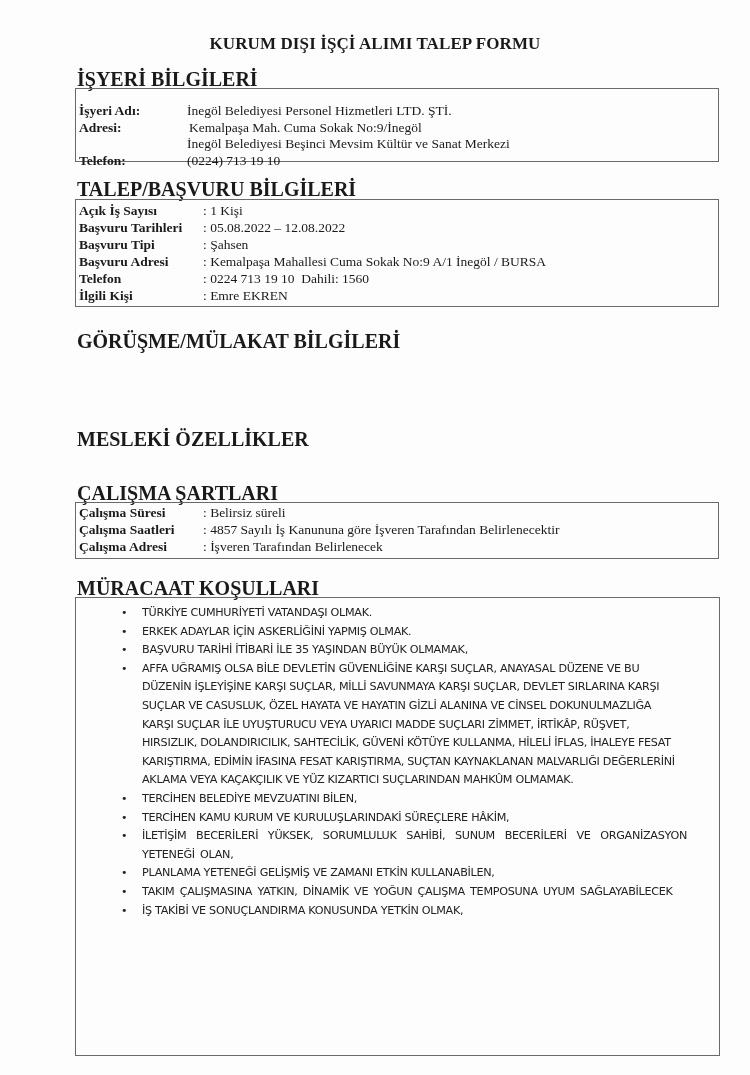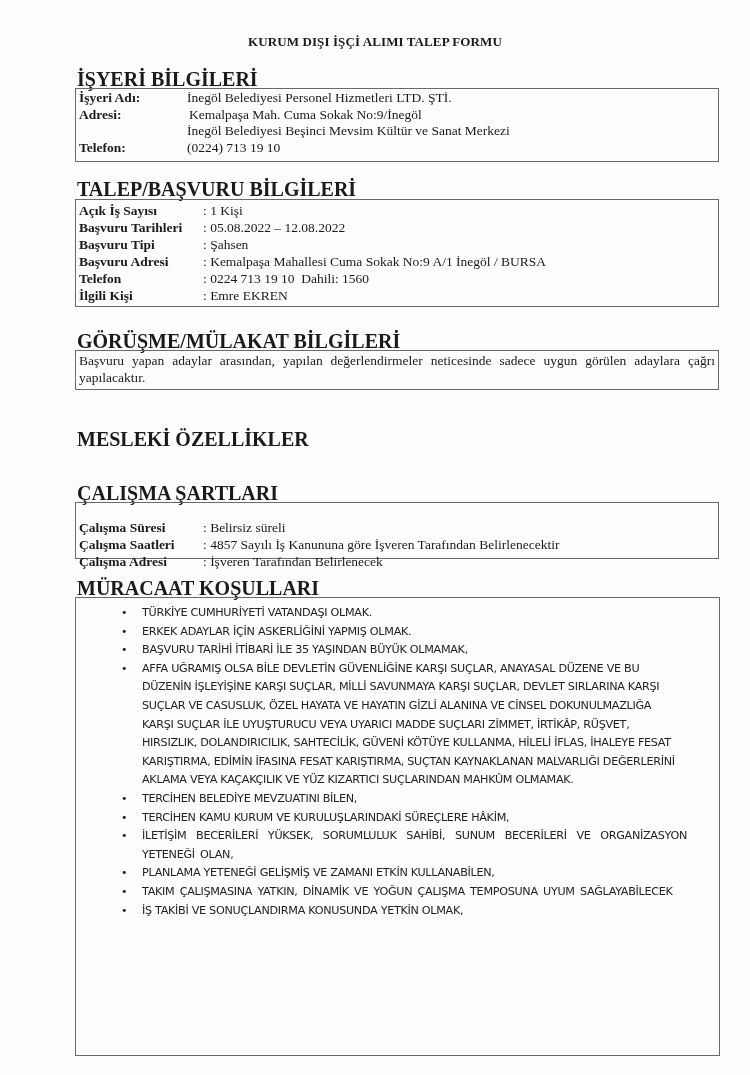--- a/index.html
+++ b/index.html
@@ -1,20 +1,20 @@
 <!DOCTYPE html>
 <html><head>
 <meta charset="utf-8">
 <style>
   html, body { margin: 0; padding: 0; background: #fdfdfd; }
   body { width: 750px; height: 1075px; position: relative; overflow: hidden; color: #1a1a1a; }
   .page { position: absolute; left: 0; top: 0; width: 750px; height: 1075px; }
   .title {
     position: absolute; left: 0; width: 750px; top: 34px; text-align: center;
-    font-family: "Liberation Serif", serif; font-weight: bold; font-size: 13px; letter-spacing: 0.1px;
+    font-family: "Liberation Serif", serif; font-weight: bold; font-size: 17px; letter-spacing: 0.1px;
   }
   .sec-head {
     position: absolute; left: 77px;
     font-family: "Liberation Serif", serif; font-weight: bold; font-size: 20px; line-height: 17px;
   }
   .box {
     position: absolute; left: 75px; width: 644px; border: 1.3px solid #6a6a6a; box-sizing: border-box;
     font-family: "Liberation Serif", serif; font-size: 13.5px; line-height: 16.5px; padding: 0 3px;
   }
   .row { display: flex; white-space: nowrap; }
@@ -34,21 +34,21 @@
   ul.req li.just span.txt { display: block; text-align: justify; text-align-last: left; word-spacing: 2px; }
 </style>
 </head>
 <body>
 
 <div class="page">
 
   <div class="title">KURUM DIŞI İŞÇİ ALIMI TALEP FORMU</div>
 
   <div class="sec-head" style="top:71px;">İŞYERİ BİLGİLERİ</div>
-  <div class="box" style="top:88px; height:74px; padding-top:1px;">
+  <div class="box" style="top:88px; height:74px; padding-top:14px;">
     <div class="row">
       <span class="lbl" style="width:108px;">İşyeri Adı:</span>
       <span class="val">İnegöl Belediyesi Personel Hizmetleri LTD. ŞTİ.</span>
     </div>
     <div class="row">
       <span class="lbl" style="width:110px;">Adresi:</span>
       <span class="val">Kemalpaşa Mah. Cuma Sokak No:9/İnegöl</span>
     </div>
     <div class="row">
       <span class="lbl" style="width:108px;"></span>
@@ -82,28 +82,25 @@
       <span class="lbl" style="width:124px;">Telefon</span>
       <span class="val" style="white-space:pre;">: 0224 713 19 10  Dahili: 1560</span>
     </div>
     <div class="row">
       <span class="lbl" style="width:124px;">İlgili Kişi</span>
       <span class="val">: Emre EKREN</span>
     </div>
   </div>
 
   <div class="sec-head" style="top:333px;">GÖRÜŞME/MÜLAKAT BİLGİLERİ</div>
-  <div class="box" style="top:350px; height:40px;">
-    <div class="para">Başvuru yapan adaylar arasından, yapılan değerlendirmeler neticesinde sadece uygun görülen adaylara çağrı yapılacaktır.</div>
-  </div>
 
   <div class="sec-head" style="top:431px;">MESLEKİ ÖZELLİKLER</div>
 
   <div class="sec-head" style="top:485px;">ÇALIŞMA ŞARTLARI</div>
-  <div class="box" style="top:502px; height:57px; padding-top:16px; line-height:17px;">
+  <div class="box" style="top:502px; height:57px; padding-top:1px; line-height:17px;">
     <div class="row">
       <span class="lbl" style="width:124px;">Çalışma Süresi</span>
       <span class="val">: Belirsiz süreli</span>
     </div>
     <div class="row">
       <span class="lbl" style="width:124px;">Çalışma Saatleri</span>
       <span class="val">: 4857 Sayılı İş Kanununa göre İşveren Tarafından Belirlenecektir</span>
     </div>
     <div class="row">
       <span class="lbl" style="width:124px;">Çalışma Adresi</span>

